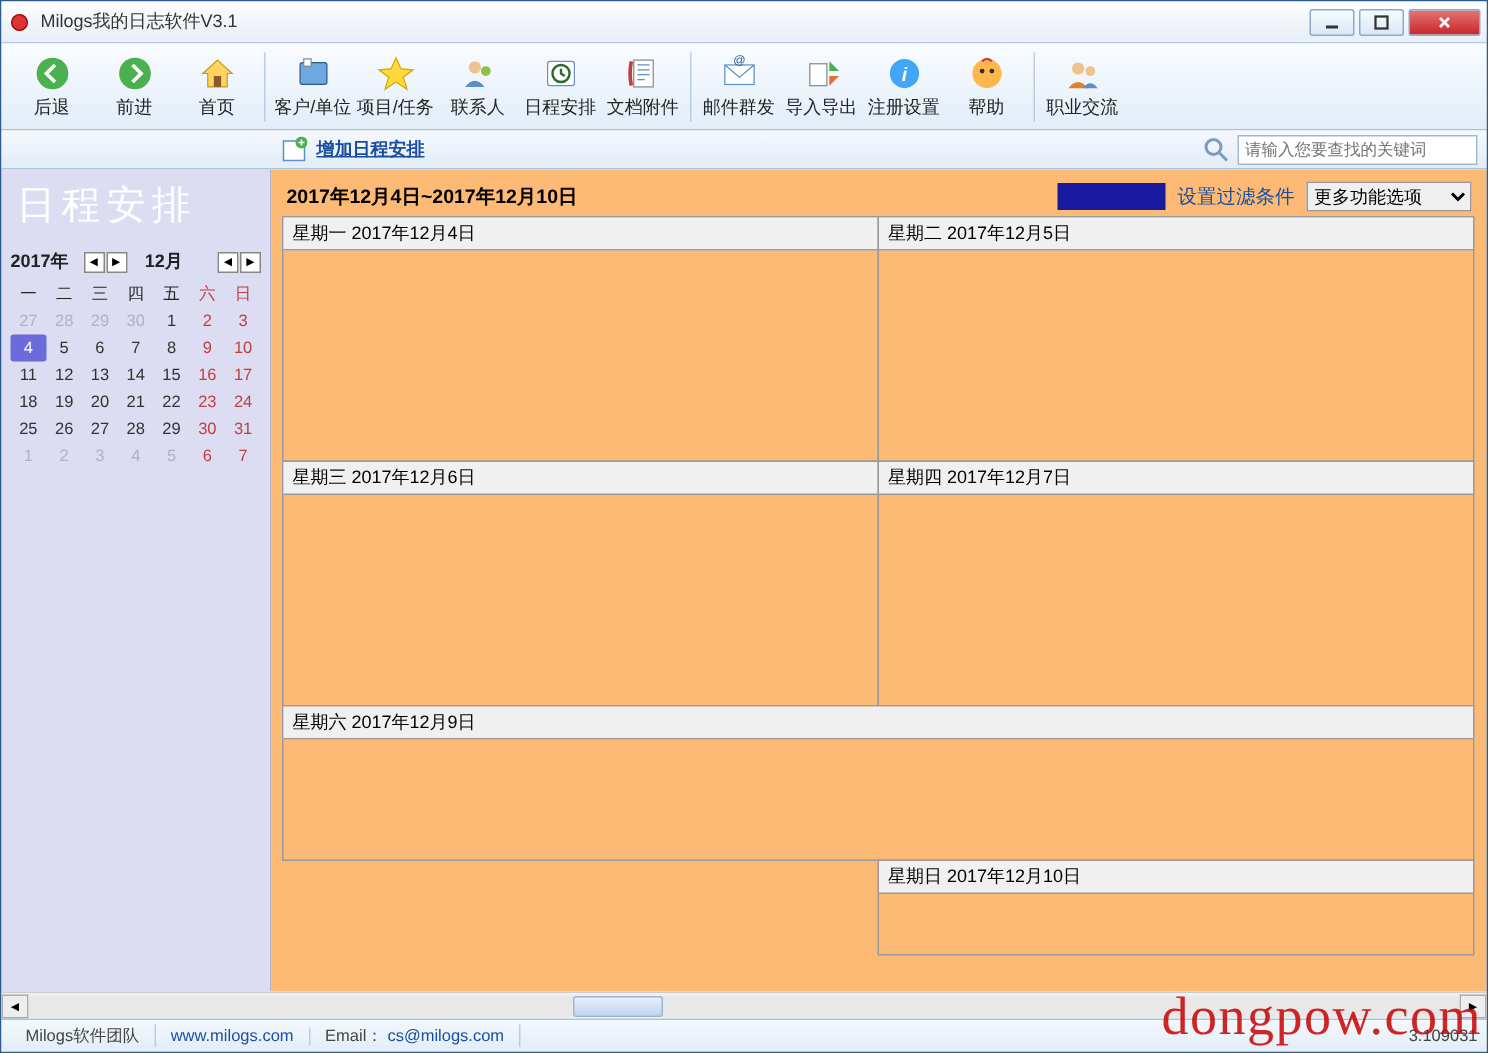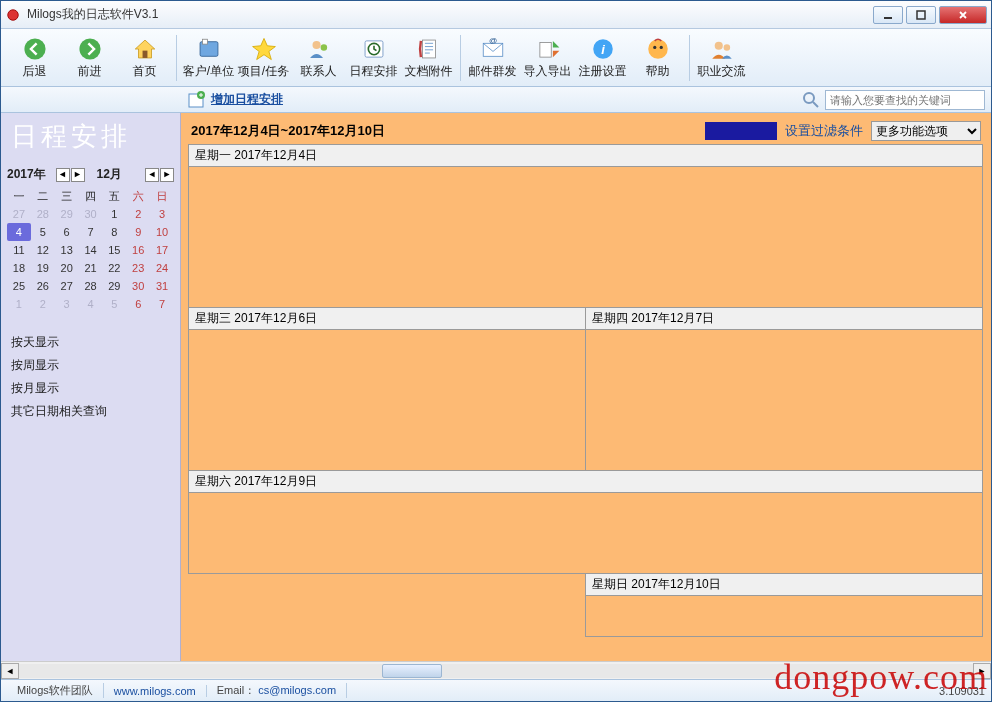--- a/index.html
+++ b/index.html
@@ -341,44 +341,42 @@
             <div class="cal-cell cal-other">1</div>
             <div class="cal-cell cal-other">2</div>
             <div class="cal-cell cal-other">3</div>
             <div class="cal-cell cal-other">4</div>
             <div class="cal-cell cal-other">5</div>
             <div class="cal-cell cal-other cal-sat">6</div>
             <div class="cal-cell cal-other cal-sun">7</div>
           </div>
       </div>
 
-      <div class="side-links">
-        <div>按天显示</div>
-        <div>按周显示</div>
-        <div>按月显示</div>
-        <div>其它日期相关查询</div>
-      </div>
     </div>
 
     <div class="content">
       <div class="range-row">
         <span class="range">2017年12月4日~2017年12月10日</span>
         <span class="highlight"></span>
         <span class="filter-link">设置过滤条件</span>
         <select class="more-select">
           <option>更多功能选项</option>
         </select>
       </div>
 
       <div class="days-grid">
         <div class="day-row">
           <div class="day-col">
             <div class="day-head">星期一  2017年12月4日</div>
             <div class="day-body"></div>
           </div>
+          <div class="day-col">
+            <div class="day-head">星期二  2017年12月5日</div>
+            <div class="day-body"></div>
+          </div>
         </div>
         <div class="day-row">
           <div class="day-col">
             <div class="day-head">星期三  2017年12月6日</div>
             <div class="day-body"></div>
           </div>
           <div class="day-col">
             <div class="day-head">星期四  2017年12月7日</div>
             <div class="day-body"></div>
           </div>

